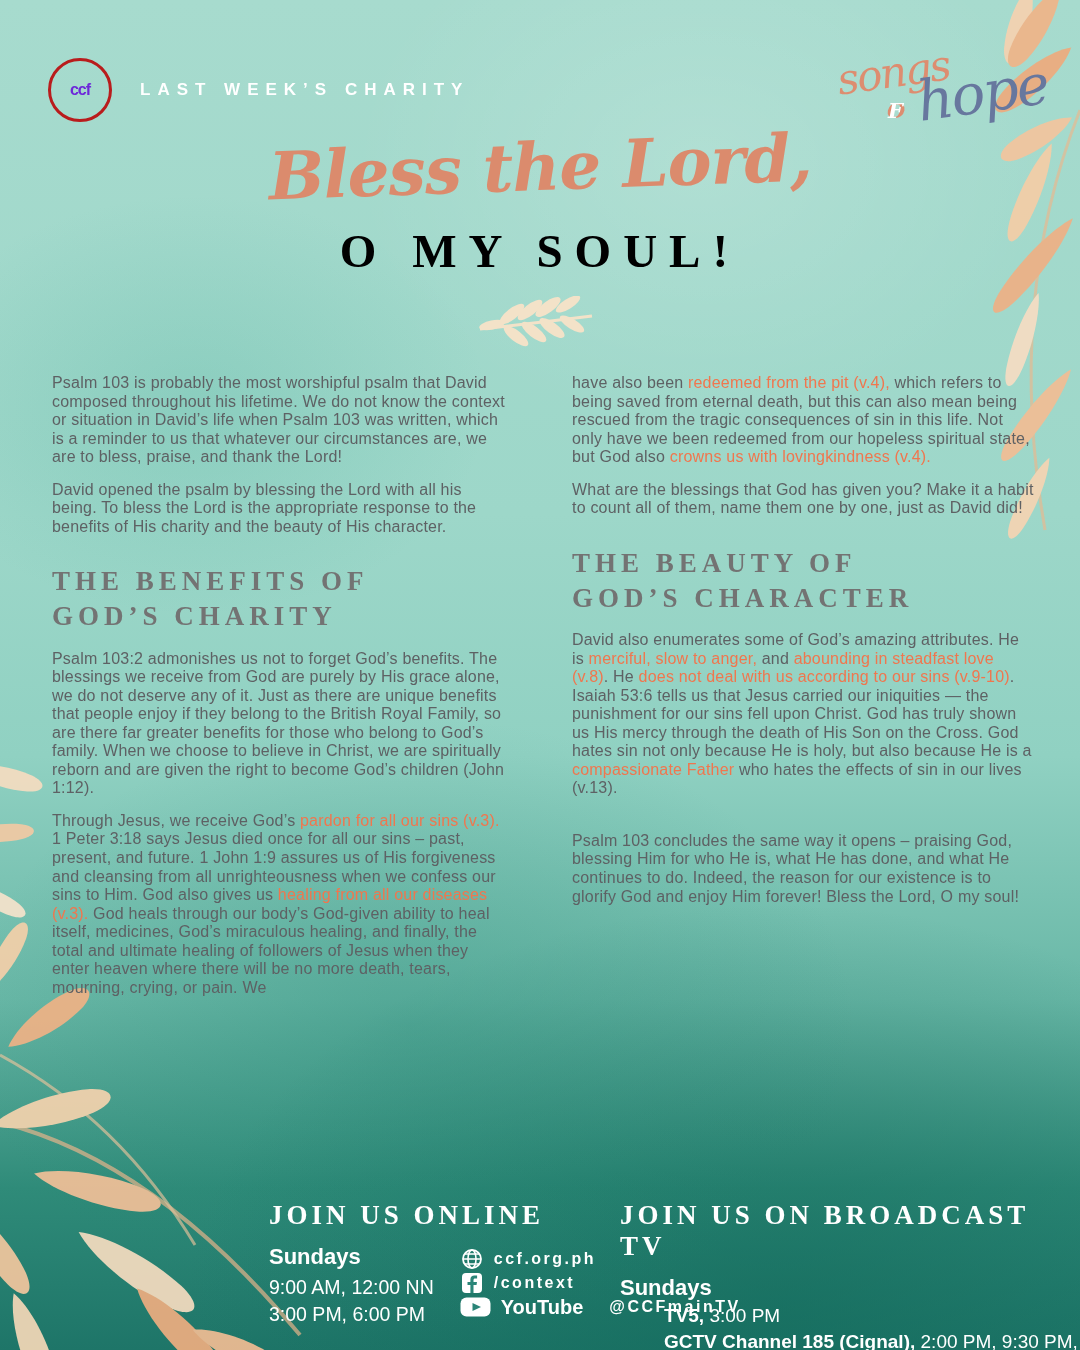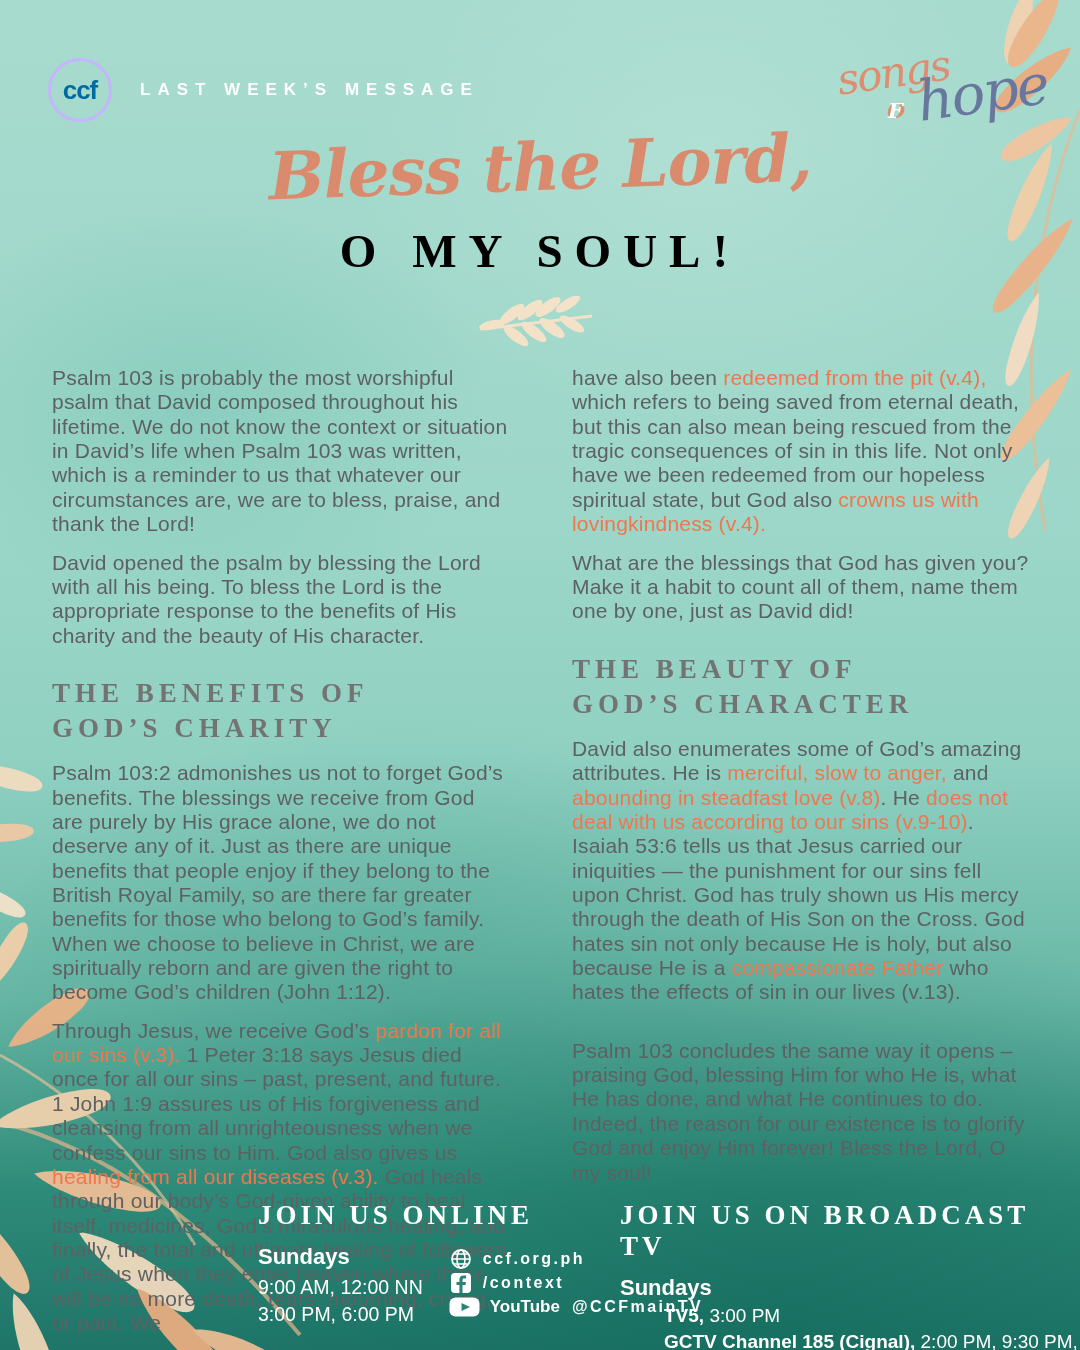--- a/index.html
+++ b/index.html
@@ -11,23 +11,23 @@
       radial-gradient(500px 380px at 65% 12%, rgba(255,255,255,.14), transparent 70%),
       radial-gradient(620px 430px at 38% 76%, rgba(34,132,114,.30), transparent 72%),
       radial-gradient(760px 520px at 72% 97%, rgba(17,105,90,.55), transparent 78%),
       linear-gradient(180deg,#a7dbce 0%,#9dd7c9 38%,#90d1c2 56%,#68b7a6 74%,#2f8b79 88%,#1e7568 100%);
   }
   .decor{position:absolute;inset:0;z-index:1;pointer-events:none;}
   .content{position:absolute;inset:0;z-index:2;}
 
   
   .hdr{position:absolute;left:48px;top:58px;display:flex;align-items:center;gap:28px;}
-  .logo{width:58px;height:58px;border:3px solid #c4b5fd;border-radius:50%;
+  .logo{width:58px;height:58px;border:3px solid #b91c1c;border-radius:50%;
         display:flex;align-items:center;justify-content:center;
-        color:#0369a1;font-weight:700;font-size:26px;letter-spacing:-1px;}
+        color:#6d28d9;font-weight:700;font-size:16px;letter-spacing:-1px;}
   .hdr-label{color:#fff;font-weight:700;font-size:17px;letter-spacing:7px;}
 
   .brand{position:absolute;right:52px;top:42px;width:245px;height:112px;}
   .brand span{position:absolute;font-family:"DejaVu Serif",serif;font-style:italic;}
   .b-songs{left:54px;top:6px;font-size:42px;color:#dd8d70;transform:rotate(-8deg);letter-spacing:-2px;}
   .b-of{left:104px;top:56px;font-size:21px;font-weight:700;}
   .b-of-o{color:#dd8d70;}
   .b-of-f{color:#ffffff;margin-left:1px;}
   .b-hope{left:134px;top:18px;font-size:56px;color:#67779e;transform:rotate(-8deg);letter-spacing:-2px;}
 
@@ -36,37 +36,37 @@
     font-family:"DejaVu Serif",serif;font-style:italic;font-weight:700;font-size:66px;
     color:#db8b6d;letter-spacing:-1px;transform:rotate(-2deg);}
   .title-caps{position:absolute;left:0;top:224px;width:100%;margin:0;text-align:center;
     font-family:"Liberation Serif",serif;font-weight:700;font-size:47px;
     color:#000000;letter-spacing:12px;}
   .sprig{position:absolute;left:478px;top:296px;}
 
   
   .columns{position:absolute;left:52px;top:366px;width:982px;
     display:grid;grid-template-columns:458px 462px;column-gap:62px;}
-  .body-p{margin:0 0 14px 0;font-size:21px;line-height:1.16;color:#5e6164;letter-spacing:.2px;}
+  .body-p{margin:8px 0 14px 0;font-size:16px;line-height:1.16;color:#5e6164;letter-spacing:.2px;}
   .body-p .hl{color:#f0764e;font-weight:400;}
   .gap{margin-top:34px;}
   .sec-heading{margin:28px 0 15px 0;font-family:"Liberation Serif",serif;font-weight:700;
     font-size:27px;line-height:1.3;letter-spacing:5px;color:#737373;white-space:pre-line;}
 
   
   footer{position:absolute;left:0;top:1200px;width:1080px;color:#fff;}
   .f-title{margin:0;font-family:"Liberation Serif",serif;font-weight:700;font-size:27px;
     letter-spacing:4px;color:#fff;}
-  .online{position:absolute;left:258px;top:0;}
+  .online{position:absolute;left:269px;top:0;}
   .online-cols{display:flex;gap:26px;margin-top:13px;}
   .day{font-weight:700;font-size:22px;margin-bottom:4px;}
   .time{font-size:19.5px;line-height:27px;}
   .links{display:flex;flex-direction:column;margin-top:3px;min-width:230px;}
   .link-row{display:flex;align-items:center;gap:10px;font-weight:700;font-size:16px;letter-spacing:2.5px;}
-  .yt-brand{letter-spacing:0;font-size:17px;margin-right:2px;}
+  .yt-brand{letter-spacing:0;font-size:20px;margin-right:16px;}
   .tv{position:absolute;left:620px;top:0;}
   .tv .day{margin:13px 0 2px 0;}
   .tv-row{font-size:19px;line-height:26px;}
   .tv-row .b{font-weight:700;margin-left:44px;}
 </style>
 </head>
 <body>
 
 <div class="bg"></div>
 
@@ -105,21 +105,21 @@
     <use href="#leaf" transform="translate(198,1318) rotate(24) scale(1.2,0.8)" fill="#f2bd94"></use>
   </g>
 </svg>
 
 <div class="content">
 
   <div class="hdr">
     <div class="logo">
       <span>ccf</span>
     </div>
-    <div class="hdr-label">LAST WEEK’S MESSAGE</div>
+    <div class="hdr-label">LAST WEEK’S CHARITY</div>
   </div>
 
   <div class="brand">
     <span class="b-songs">songs</span>
     <span class="b-of">
         <span class="b-of-o">O</span>
         <span class="b-of-f">F</span>
       </span>
     <span class="b-hope">hope</span>
   </div>

